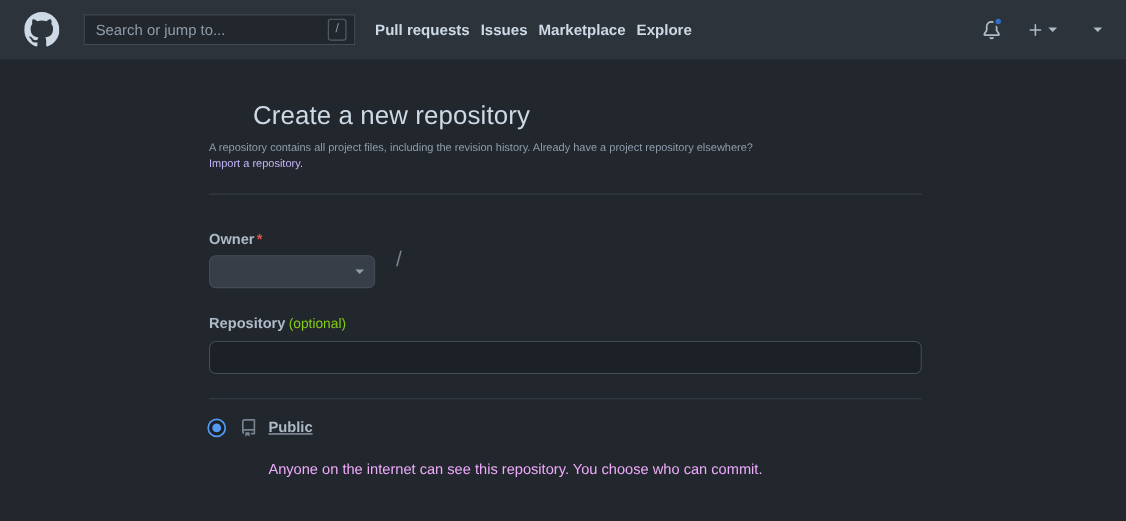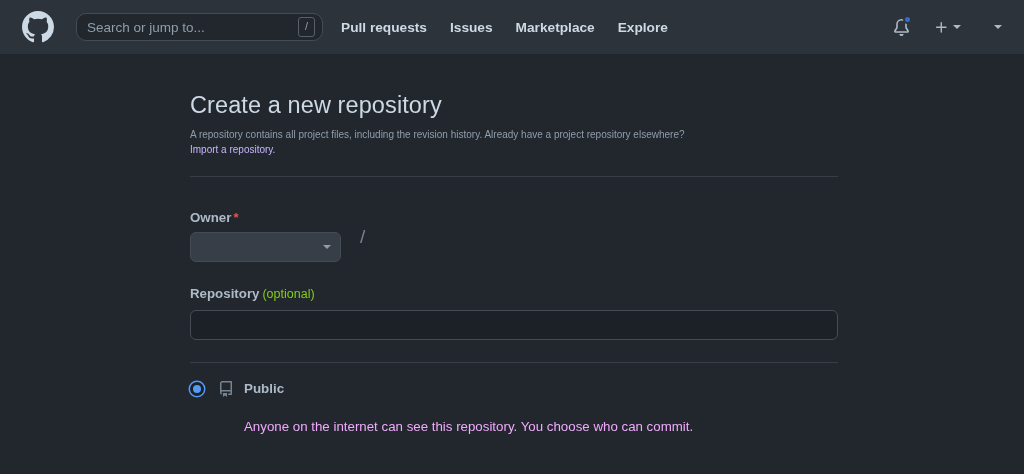--- a/index.html
+++ b/index.html
@@ -35,21 +35,21 @@
     color: #cdd9e5;
     display: block;
   }
 
   .search-box {
     margin-left: 22px;
     width: 247px;
     height: 28px;
     background: #22272e;
     border: 1px solid #444c56;
-    border-radius: 10px;
+    border-radius: 0;
     display: flex;
     align-items: center;
     padding: 0 7px 0 10px;
     flex: 0 0 auto;
   }
 
   .search-placeholder {
     font-size: 13.5px;
     color: #909dab;
     flex: 1;
@@ -64,21 +64,21 @@
     line-height: 1;
     color: #909dab;
     padding: 3px 6px 4px;
     flex: 0 0 auto;
   }
 
   .nav {
     display: flex;
     align-items: center;
     margin-left: 18px;
-    gap: 23px;
+    gap: 10px;
   }
 
   .nav-link {
     font-size: 13.7px;
     font-weight: 600;
     color: #cdd9e5;
     white-space: nowrap;
     cursor: pointer;
   }
 
@@ -146,20 +146,21 @@
     width: 650px;
     margin-left: 190px;
   }
 
   .page-title {
     font-size: 23.5px;
     font-weight: 400;
     color: #cdd9e5;
     letter-spacing: 0.1px;
     line-height: 1.3;
+    margin-left: 40px;
   }
 
   .page-subtitle {
     font-size: 10px;
     color: #909dab;
     margin-top: 6px;
     line-height: 1.5;
   }
 
   .link-blue {
@@ -302,20 +303,21 @@
     display: block;
   }
 
   .vis-text { margin-left: 10px; }
 
   .vis-title {
     font-size: 13.4px;
     font-weight: 600;
     color: #adbac7;
     line-height: 1.3;
+    text-decoration: underline;
   }
 
   .vis-desc {
     font-size: 13.3px;
     color: #f0abfc;
     margin-top: 21px;
     line-height: 1.4;
   }
 </style>
 </head>

